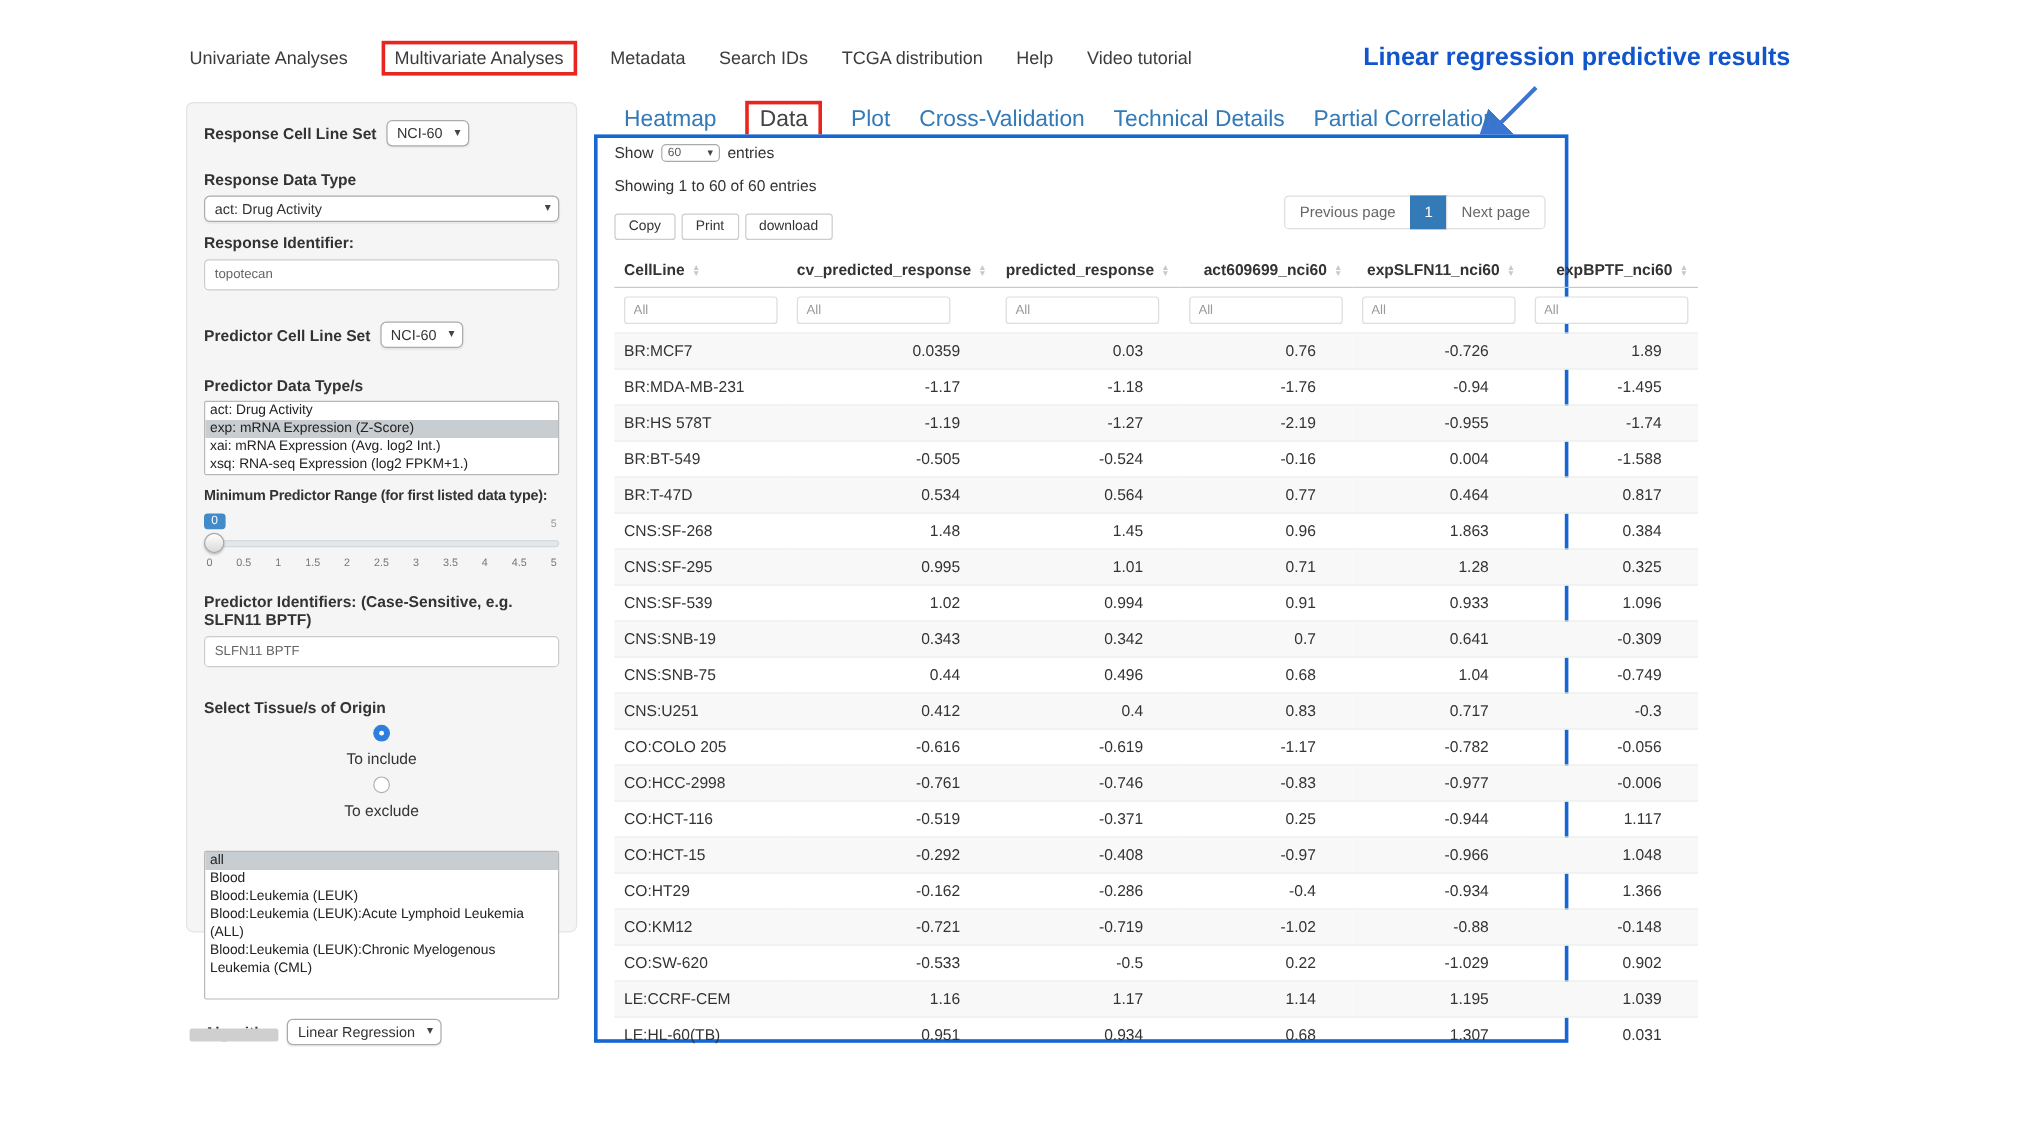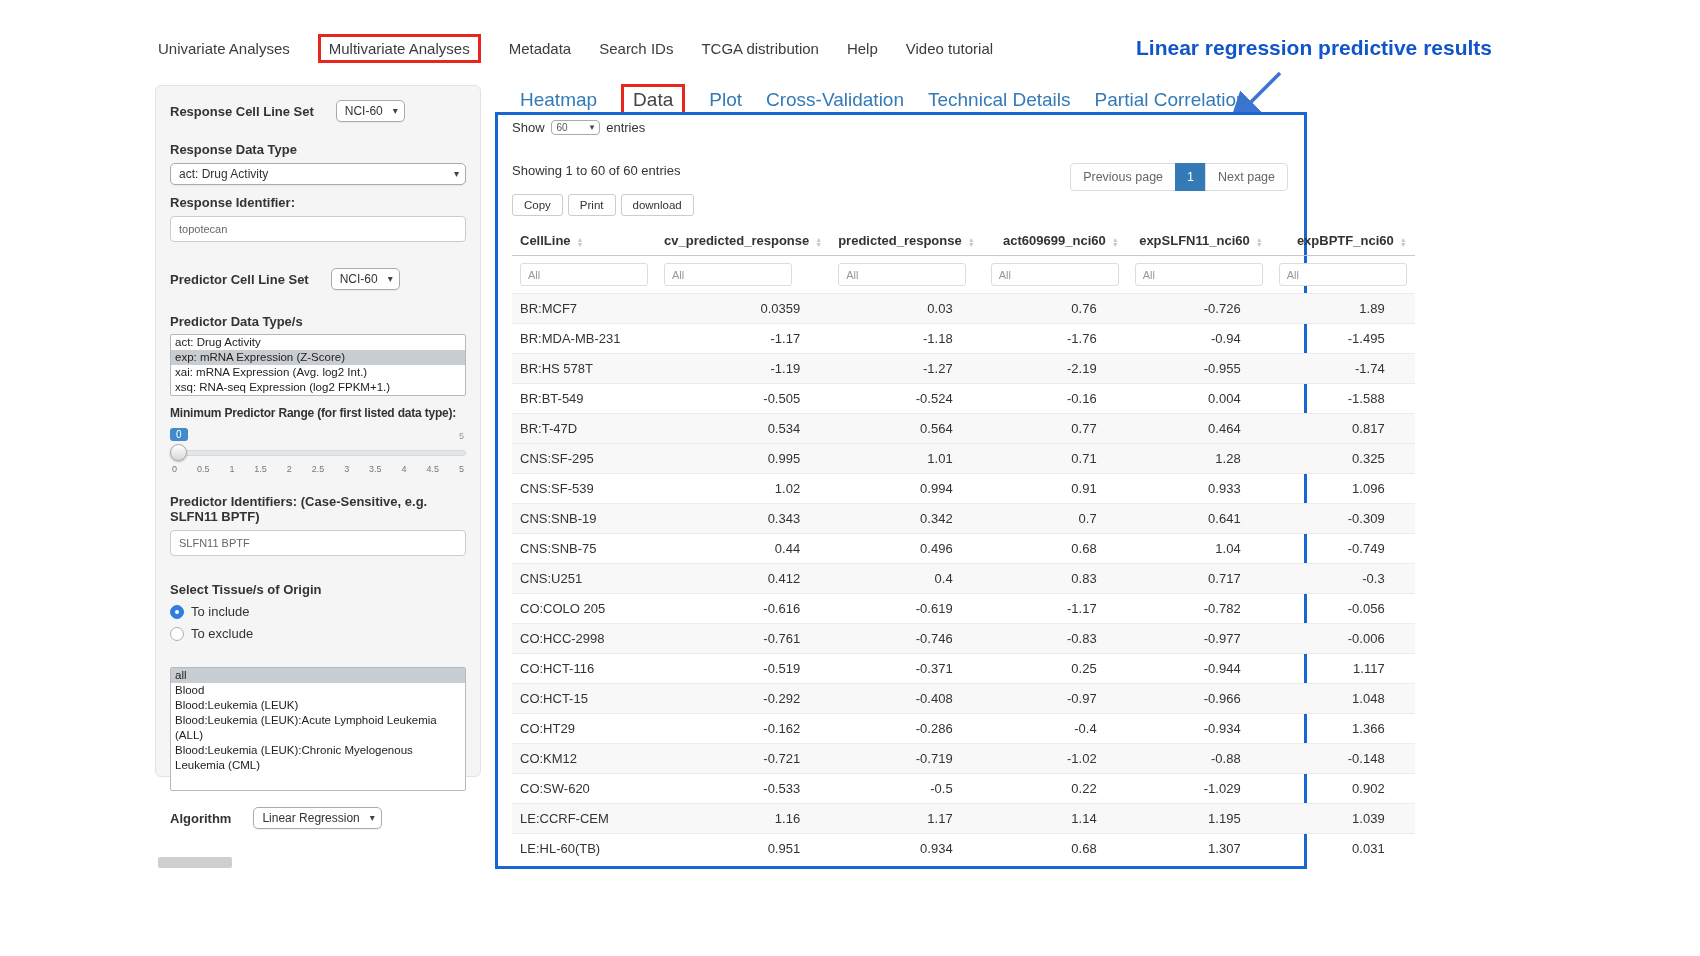--- a/index.html
+++ b/index.html
@@ -29,21 +29,21 @@
   }
   .annotation-arrow { position:absolute; left:1222px; top:68px; }
 
   
   .sidebar {
     position:absolute; left:155px; top:85px; width:326px; height:692px;
     background:#f5f5f5; border:1px solid #e3e3e3; border-radius:6px;
     padding:14px 14px; font-size:13px;
   }
   .b { font-weight:bold; }
-  .inline-row { display:flex; align-items:center; gap:22px; }
+  .inline-row { display:flex; align-items:center; gap:8px; }
   .sel {
     display:inline-flex; align-items:center; justify-content:space-between;
     background:#fff; border:1px solid #ababab; border-radius:5px;
     padding:2px 6px 2px 8px; font-size:12px; min-height:22px;
     box-shadow:0 1px 1px rgba(0,0,0,0.06); cursor:pointer; white-space:nowrap;
   }
   .sel .chev { margin-left:10px; font-size:10px; color:#444; line-height:1; }
   .sel.full { display:flex; width:100%; }
   .text-input {
     width:100%; border:1px solid #ccc; border-radius:4px; height:26px;
@@ -74,21 +74,21 @@
     position:absolute; left:0; top:16px; width:17px; height:17px;
     background:linear-gradient(#ffffff,#d9d9d9); border:1px solid #a8a8a8;
     border-radius:50%; box-shadow:0 1px 2px rgba(0,0,0,0.25); cursor:grab;
   }
   .slider-ticks {
     position:absolute; left:2px; right:2px; top:36px;
     display:flex; justify-content:space-between; font-size:9px; color:#777;
   }
 
   
-  .radio-row { display:flex; align-items:center; gap:7px; margin-top:7px; cursor:pointer; }
+  .radio-row { display:flex; align-items:center; gap:7px; margin-top:7px; cursor:pointer;flex-direction:column; }
   .radio {
     width:14px; height:14px; border-radius:50%; border:1px solid #b0b0b0;
     background:#fff; display:inline-block; position:relative; flex:0 0 auto;
   }
   .radio.checked { background:#2f7ede; border-color:#2f7ede; }
   .radio.checked::after {
     content:""; position:absolute; left:4px; top:4px; width:4px; height:4px;
     background:#fff; border-radius:50%;
   }
 
@@ -110,21 +110,21 @@
     position:absolute; left:495px; top:112px; width:812px; height:757px;
     border:3px solid #1667d2; background:#fff; padding:5px 14px 0 14px;
   }
   .show-row { display:flex; align-items:center; gap:6px; font-size:13px; }
   .mini-select {
     display:inline-flex; gap:22px;
     border:1px solid #aaa; border-radius:4px; padding:1px 5px;
     font-size:10px; color:#555; background:#fff; cursor:pointer;
   }
   .mini-select .chev { font-size:9px; color:#444; }
-  .info { margin-top:28px; font-size:13px; }
+  .info { margin-top:12px; font-size:13px; }
 
   .pagination { position:absolute; top:48px; right:16px; display:flex; }
   .page-btn {
     font-family:inherit; font-size:12.5px; color:#666; background:#fff;
     border:1px solid #ddd; padding:6px 12px; cursor:pointer;
   }
   .page-btn.first { border-radius:4px 0 0 4px; }
   .page-btn.last { border-radius:0 4px 4px 0; margin-left:-1px; }
   .page-btn.active {
     background:#337ab7; border-color:#337ab7; color:#fff;
@@ -382,20 +382,28 @@
           <td class="col-num">-1.588</td>
         </tr>
         <tr class="stripe">
           <td class="col-text">BR:T-47D</td>
           <td class="col-num">0.534</td>
           <td class="col-num">0.564</td>
           <td class="col-num">0.77</td>
           <td class="col-num">0.464</td>
           <td class="col-num">0.817</td>
         </tr>
+        <tr>
+          <td class="col-text">CNS:SF-268</td>
+          <td class="col-num">1.48</td>
+          <td class="col-num">1.45</td>
+          <td class="col-num">0.96</td>
+          <td class="col-num">1.863</td>
+          <td class="col-num">0.384</td>
+        </tr>
         <tr class="stripe">
           <td class="col-text">CNS:SF-295</td>
           <td class="col-num">0.995</td>
           <td class="col-num">1.01</td>
           <td class="col-num">0.71</td>
           <td class="col-num">1.28</td>
           <td class="col-num">0.325</td>
         </tr>
         <tr>
           <td class="col-text">CNS:SF-539</td>

